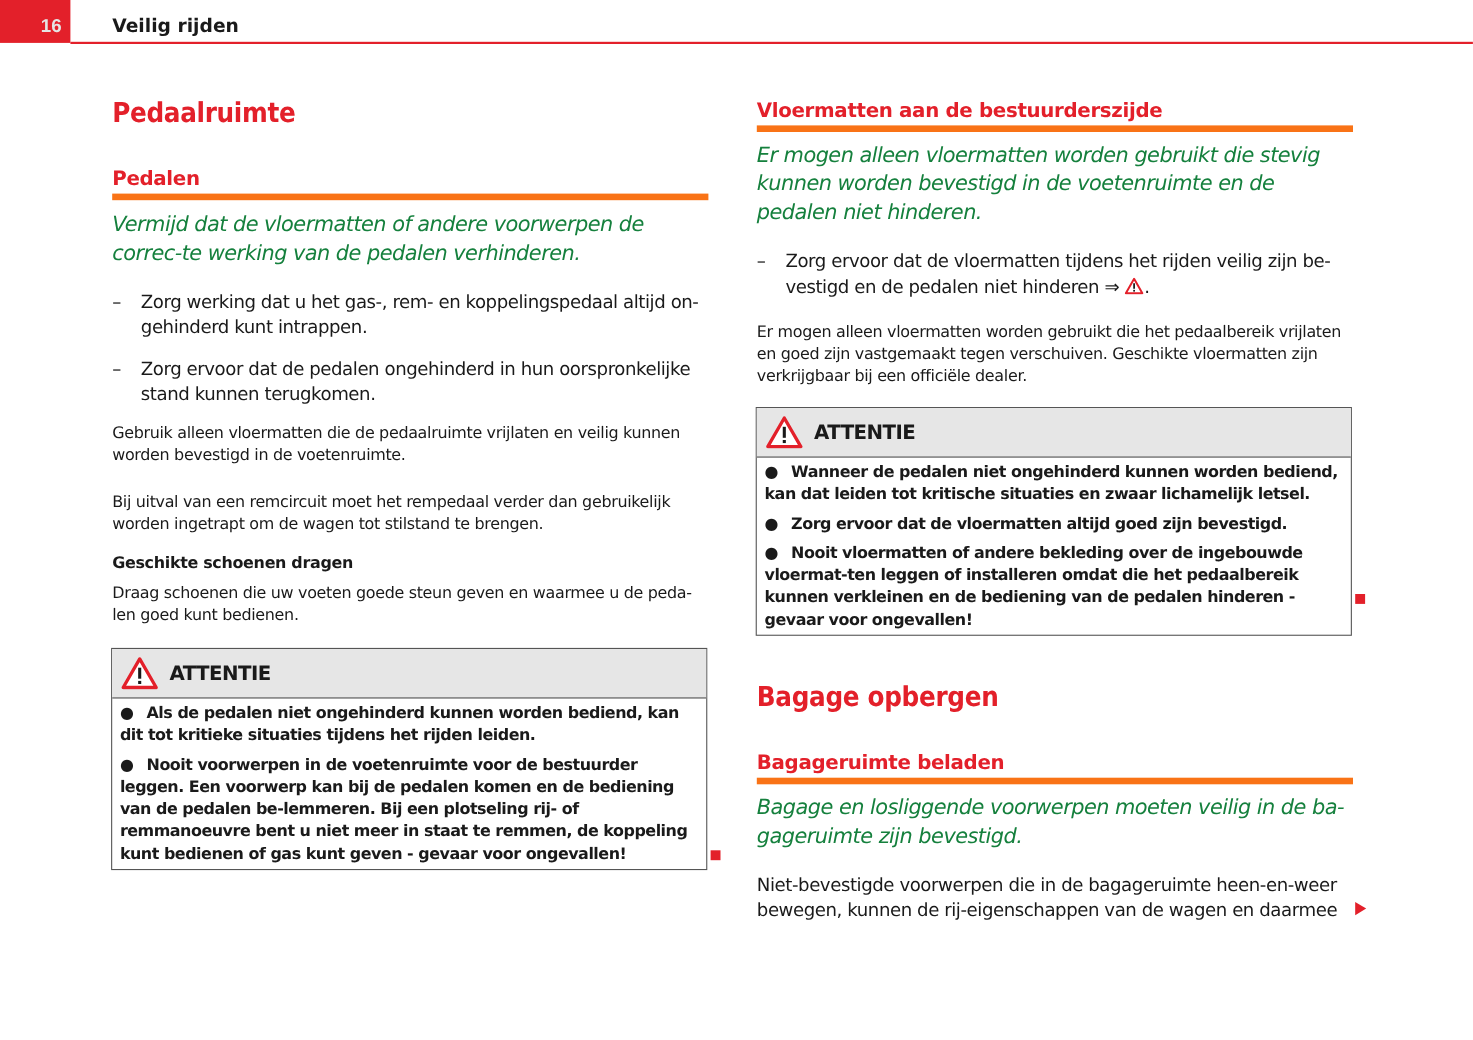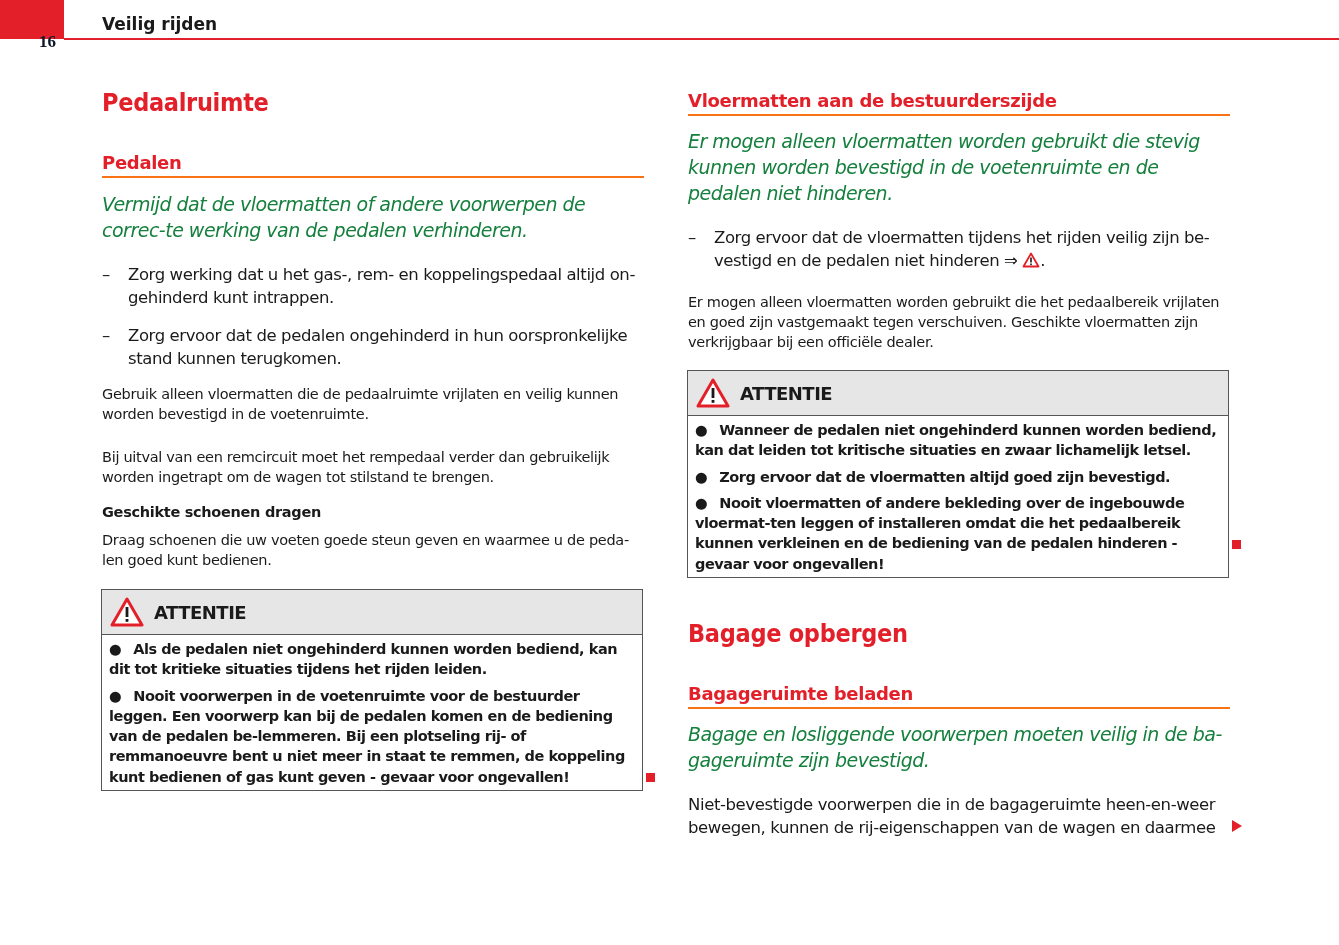--- a/index.html
+++ b/index.html
@@ -10,23 +10,22 @@
     }
     .header-bar {
       position: absolute; left: 0; top: 0; width: 1339px; height: 41px;
     }
     .page-num-box {
       position: absolute; left: 0; top: 0; width: 64px; height: 39px;
       background: #e3202a;
     }
     .page-num {
       position: absolute; right: 8px; top: 14px;
-      color: #0f172a; font-weight: bold; font-size: 17px;
-      font-family: Liberation Serif, serif;
-      margin-top: 18px;
+      color: #e5e5e5; font-weight: bold; font-size: 17px;
+      font-family: Liberation Sans, sans-serif;
     }
     .header-title {
       position: absolute; left: 102px; top: 14px;
       font-weight: bold; font-size: 17px; color: #1a1a1a;
       font-family: "DejaVu Sans", sans-serif;
     }
     .header-line {
       position: absolute; left: 64px; top: 38px; width: 1275px; height: 2px;
       background: #e3202a;
     }
@@ -36,21 +35,21 @@
 
     .h1 {
       color: #e3202a; font-weight: bold; font-size: 25px;
       font-family: "DejaVu Sans Condensed", "DejaVu Sans", sans-serif;
       letter-spacing: -0.3px; margin: 0;
     }
     .h2 {
       color: #e3202a; font-weight: bold; font-size: 18px;
       font-family: "DejaVu Sans", sans-serif;
       letter-spacing: -0.3px;
-      border-bottom: 2px solid #f97316;
+      border-bottom: 6px solid #f97316;
       padding-bottom: 3px; margin: 0;
     }
     .intro {
       font-style: italic; font-size: 19px; line-height: 26px;
       color: #15803d; margin: 0;
       font-family: "DejaVu Sans", sans-serif; letter-spacing: -0.5px;
     }
     .dash-list { margin: 0; padding: 0; list-style: none; }
     .dash-item {
       position: relative; padding-left: 26px;

